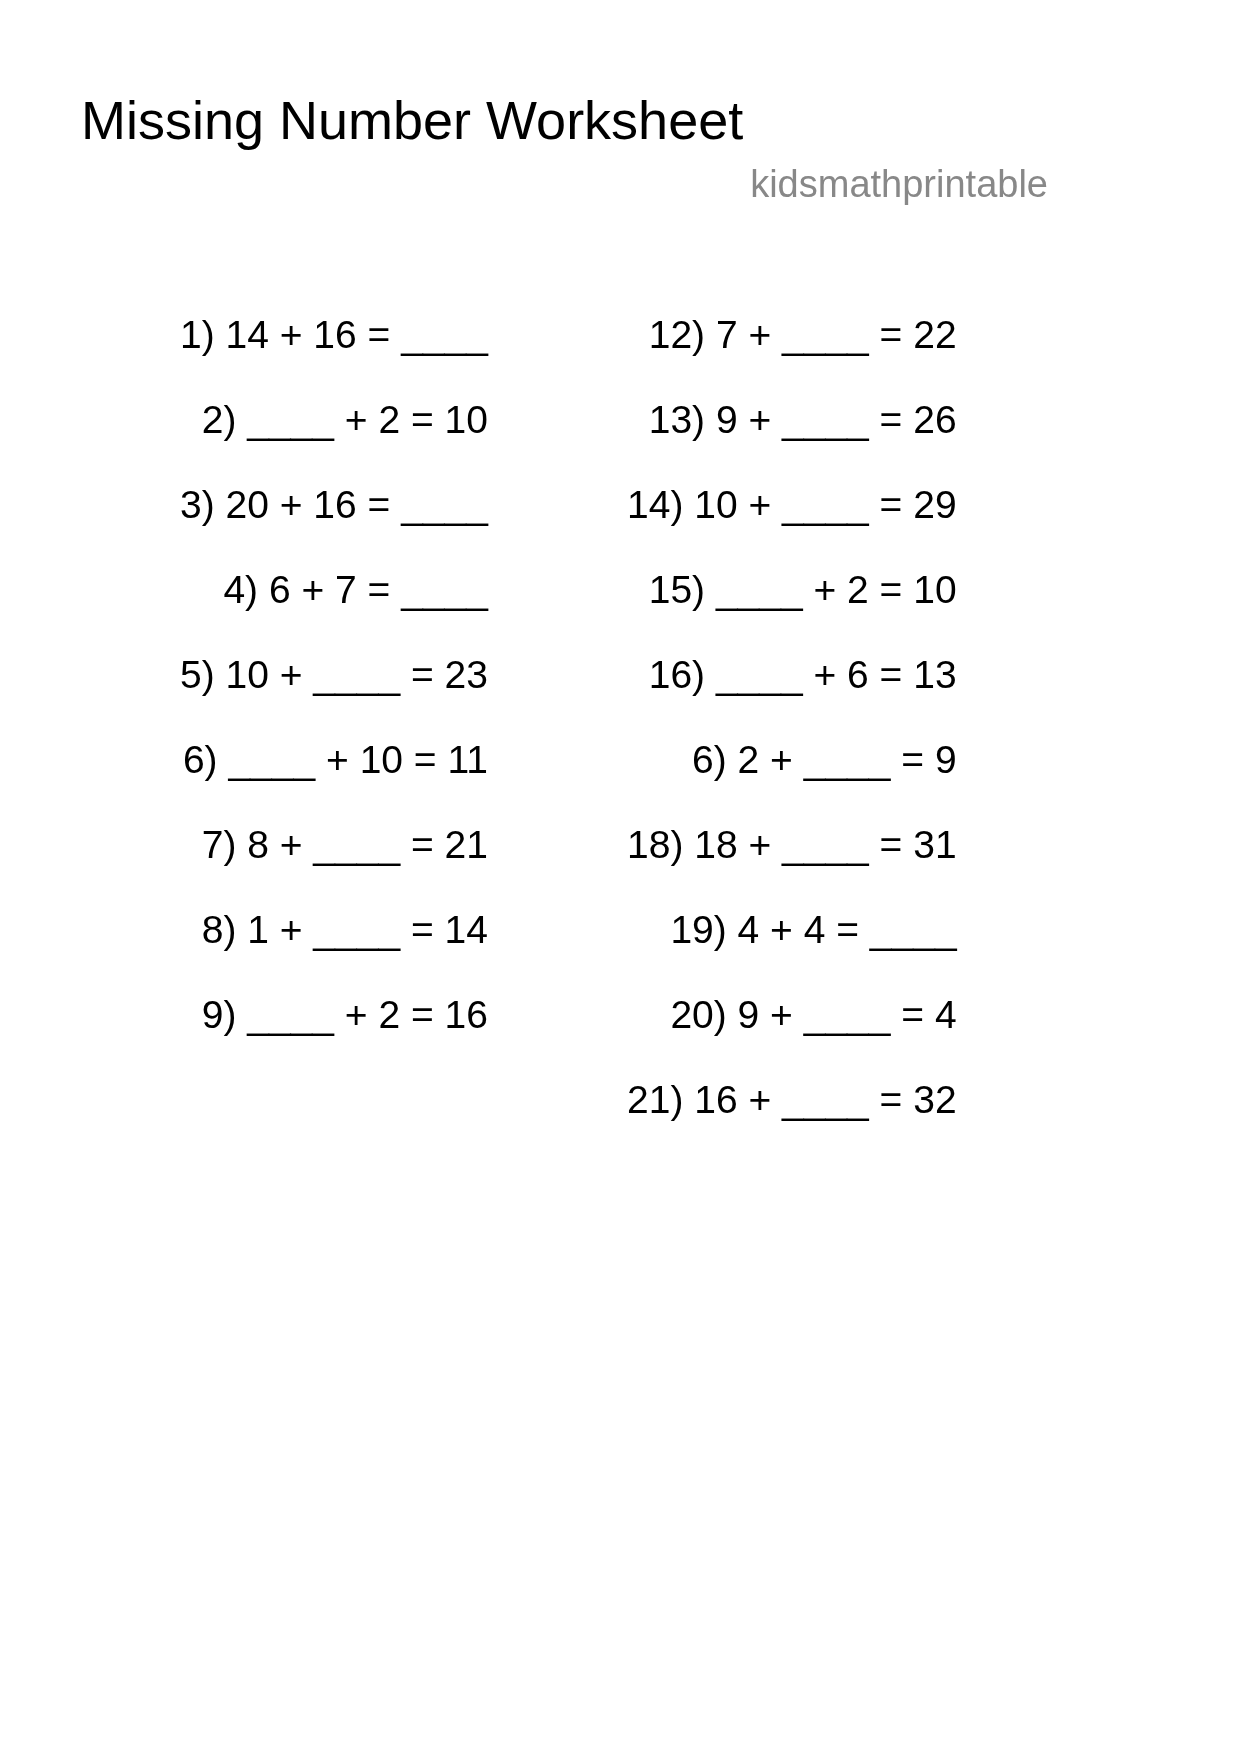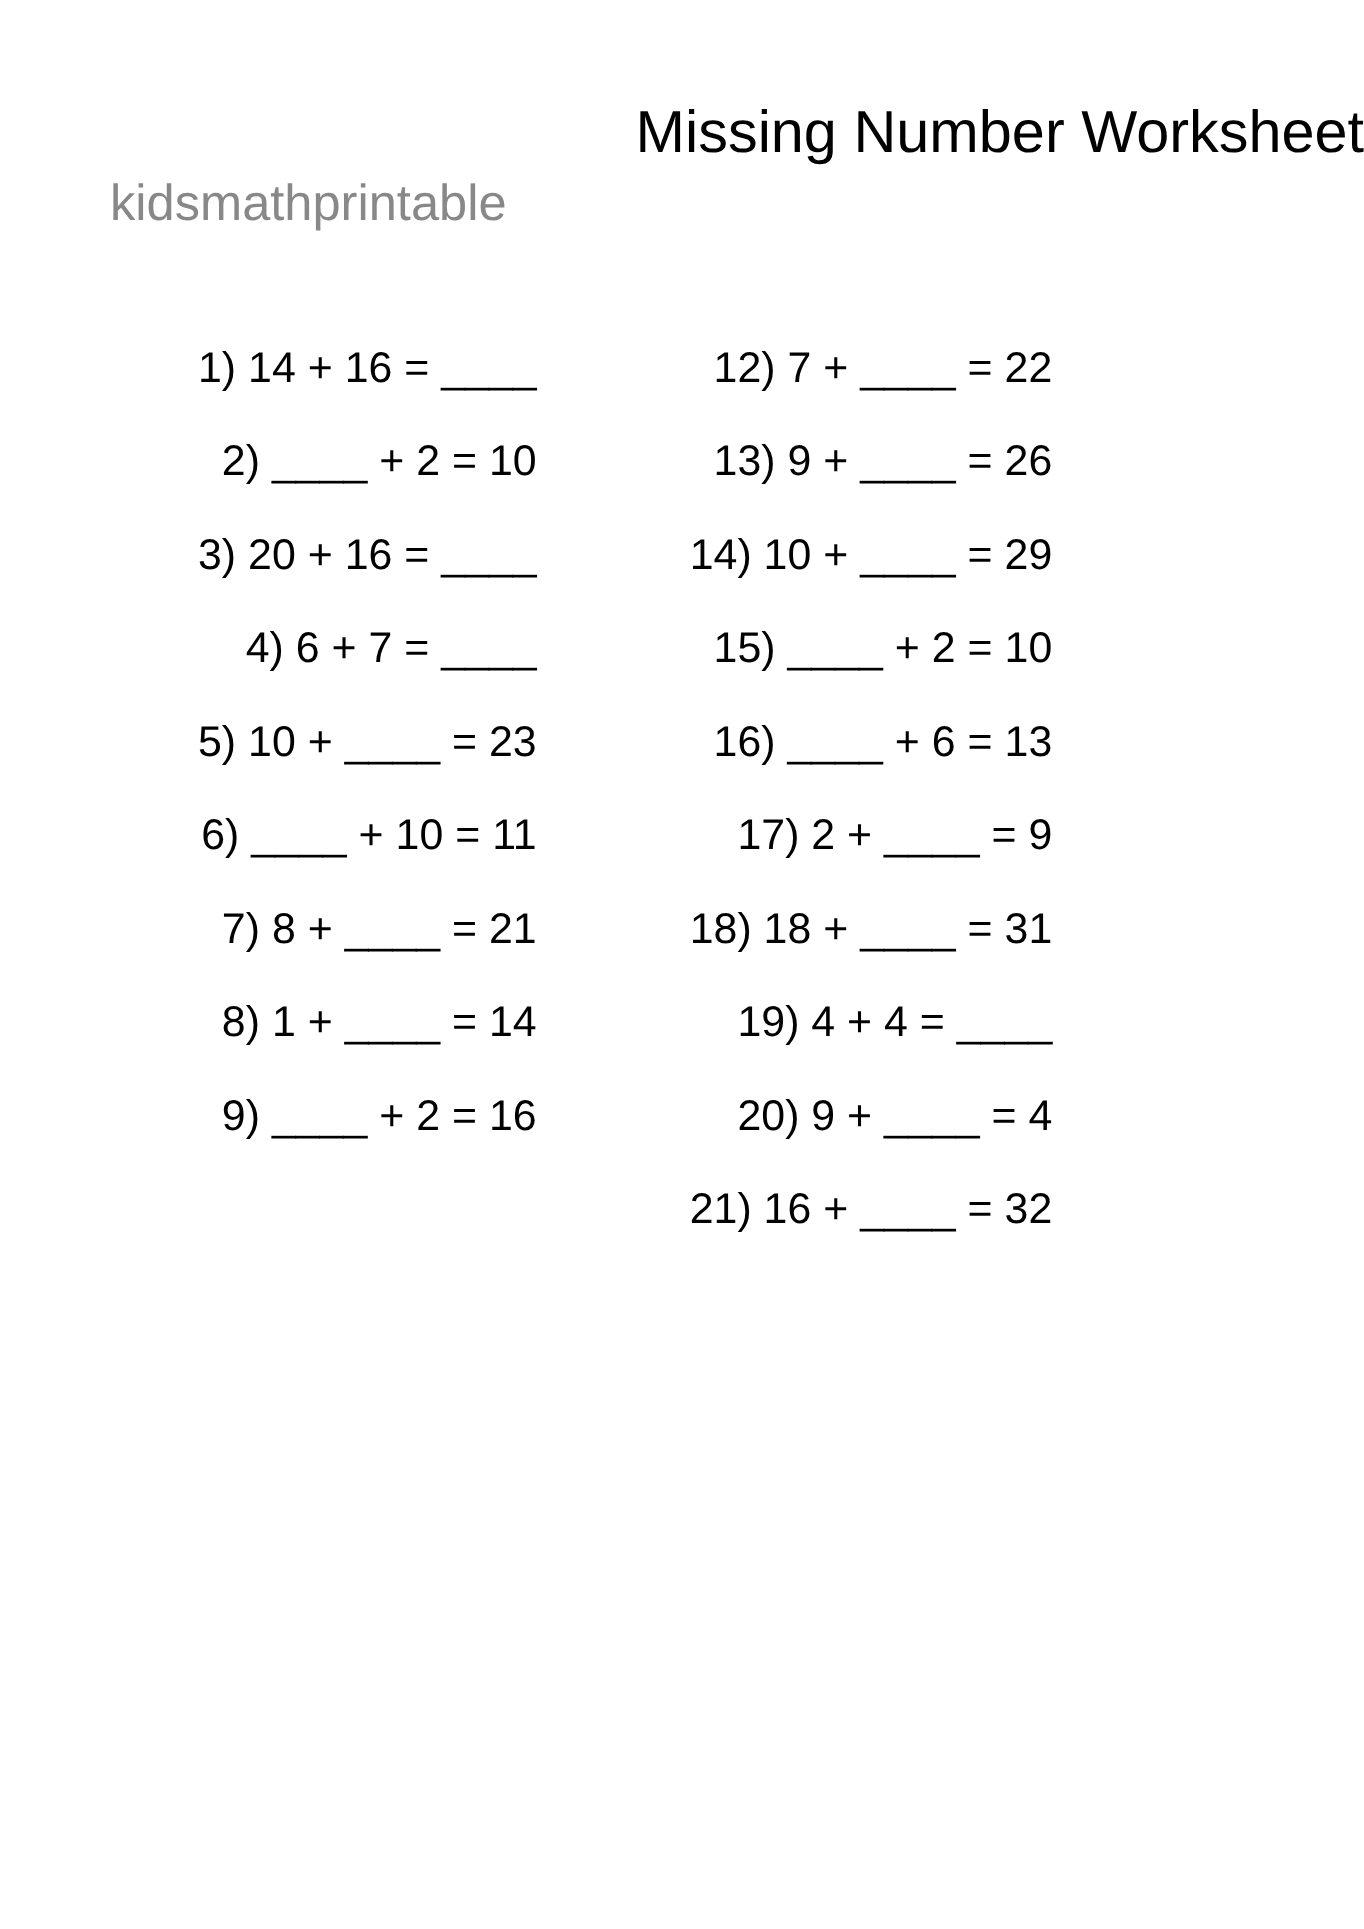--- a/index.html
+++ b/index.html
@@ -1,21 +1,21 @@
 <!DOCTYPE html>
 <html><head>
   <meta charset="utf-8">
   <style>
     html, body { margin: 0; padding: 0; background: #ffffff; }
     body { width: 1240px; height: 1754px; position: relative; overflow: hidden;
            font-family: "Liberation Sans", sans-serif; color: #000; }
-    .title { position: absolute; left: 0; width: 1240px; top: 88px; text-align: right;
+    .title { position: absolute; left: 0; width: 1240px; top: 88px; text-align: left;
              font-size: 54px; line-height: 64px; padding-left: 81px; box-sizing: border-box; }
-    .subtitle { position: absolute; left: 0; width: 1048px; top: 162px; text-align: left;
-                font-size: 46px; line-height: 44px; color: #888888; padding-left: 100px; box-sizing: border-box; }
+    .subtitle { position: absolute; left: 0; width: 1048px; top: 162px; text-align: right;
+                font-size: 38px; line-height: 44px; color: #888888; padding-left: 100px; box-sizing: border-box; }
     .col { position: absolute; top: 313px; }
     .col-left { left: 180px; text-align: right; }
     .col-right { left: 627px; text-align: right; }
     .problem { font-size: 39px; line-height: 44px; height: 85px; white-space: pre; }
   </style>
 </head>
 <body>
 
 <div class="title">Missing Number Worksheet</div>
 <div class="subtitle">kidsmathprintable</div>
@@ -31,18 +31,18 @@
   <div class="problem">8) 1 + ____ = 14</div>
   <div class="problem">9) ____ + 2 = 16</div>
 </div>
 
 <div class="col col-right">
   <div class="problem">12) 7 + ____ = 22</div>
   <div class="problem">13) 9 + ____ = 26</div>
   <div class="problem">14) 10 + ____ = 29</div>
   <div class="problem">15) ____ + 2 = 10</div>
   <div class="problem">16) ____ + 6 = 13</div>
-  <div class="problem">17) 2 + ____ = 9</div>
+  <div class="problem">6) 2 + ____ = 9</div>
   <div class="problem">18) 18 + ____ = 31</div>
   <div class="problem">19) 4 + 4 = ____</div>
   <div class="problem">20) 9 + ____ = 4</div>
   <div class="problem">21) 16 + ____ = 32</div>
 </div>
 
 </body></html>

